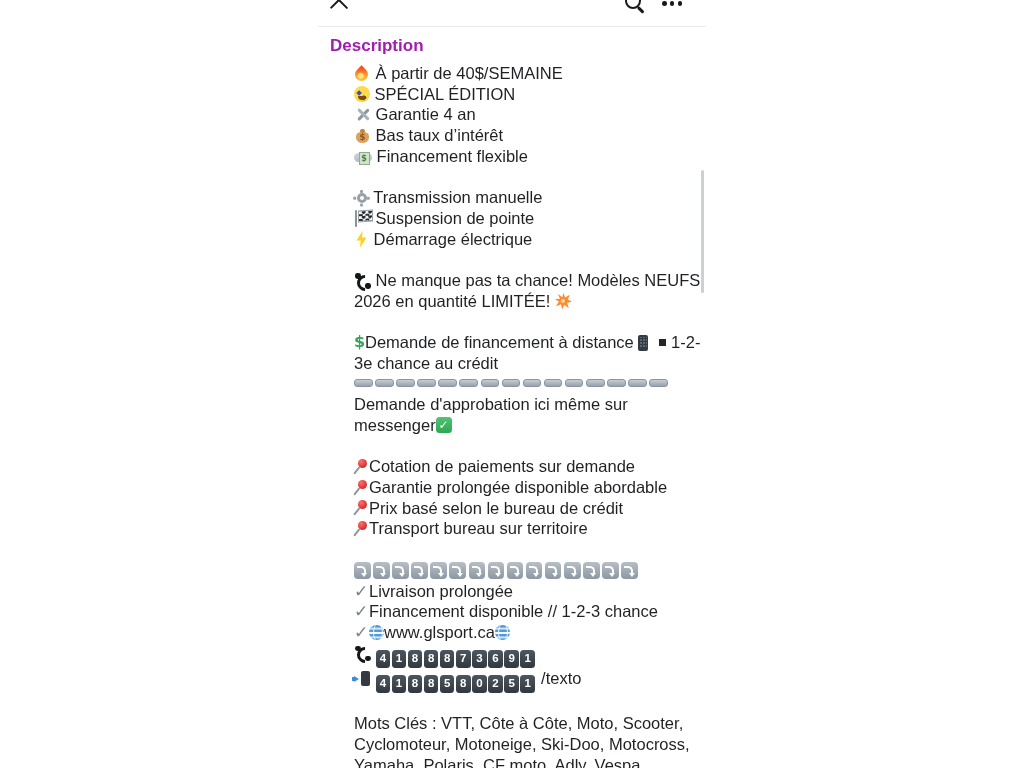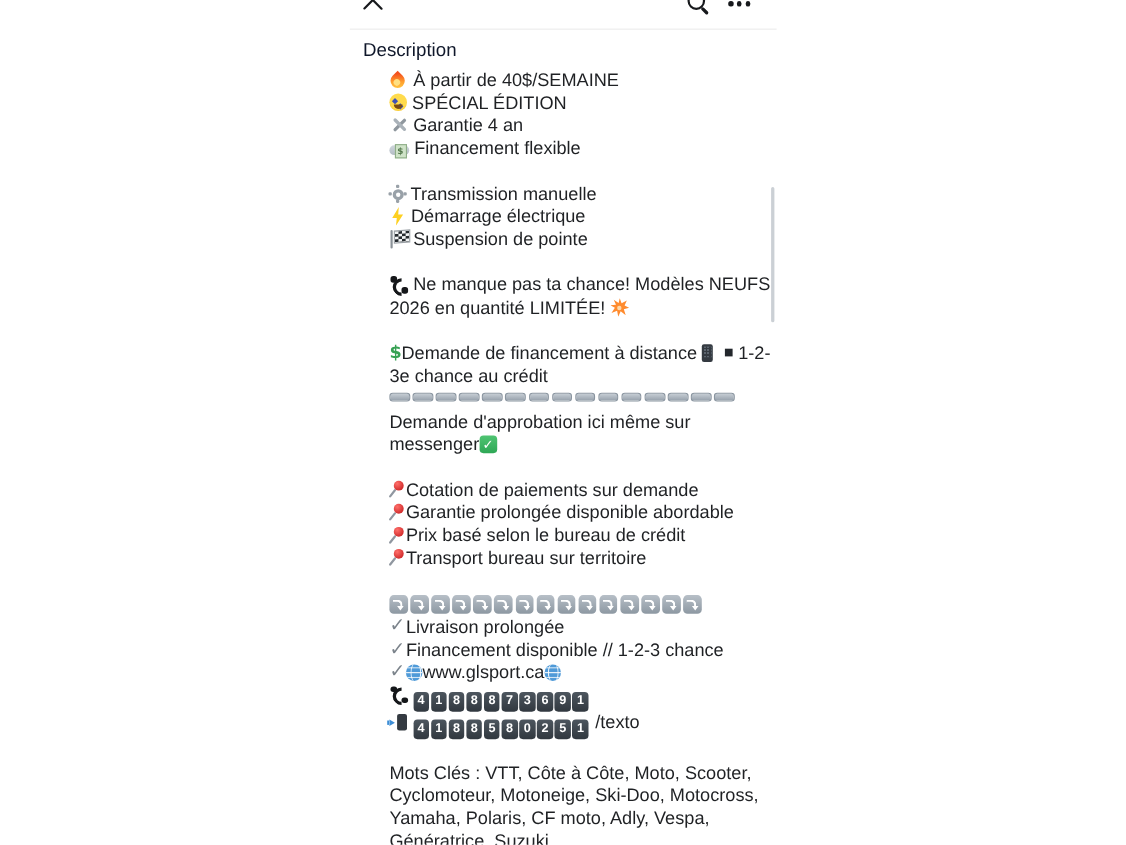--- a/index.html
+++ b/index.html
@@ -18,21 +18,21 @@
   .search-icon{position:relative;display:block;width:23px;height:23px;}
   .search-icon::before{content:"";position:absolute;left:2px;top:2px;width:12px;height:12px;border:2.6px solid #17191c;border-radius:50%;}
   .search-icon::after{content:"";position:absolute;left:16px;top:15px;width:2.8px;height:7.5px;background:#17191c;border-radius:1.5px;transform:rotate(-45deg);}
   .more-icon{display:flex;gap:3.2px;padding-top:1px;}
   .more-icon i{width:4.6px;height:4.6px;background:#17191c;border-radius:50%;display:block;}
 
   .divider{position:absolute;top:26px;left:318px;width:388px;height:1px;background:#ebebeb;}
 
   
   .content{position:absolute;left:330px;top:36px;width:376px;}
-  h1.sec-title{font-size:17px;font-weight:400;margin:0 0 7px 0;color:#0f172a;}
+  h1.sec-title{font-size:17px;font-weight:700;margin:0 0 7px 0;color:#a21caf;}
   .body .line{font-size:16.5px;line-height:20.7px;min-height:20.7px;color:#1f2124;white-space:pre-wrap;margin-left:24px;}
 
   .scrollbar{position:absolute;left:701px;top:170px;width:3px;height:123px;border-radius:2px;background:#cbd0d5;}
 
   
   .emj{display:inline-block;position:relative;width:17px;height:17px;vertical-align:-3px;}
   .keycap{display:inline-block;width:14.5px;height:17.5px;margin-right:1.6px;background:linear-gradient(#4d565f,#31383f);
     border-radius:3.5px;color:#fff;font:700 11.5px/17.5px "Liberation Sans",sans-serif;text-align:center;vertical-align:-3.5px;}
 
   .i-fire{width:13px;height:13px;margin:0 3px 0 1px;vertical-align:-1.5px;background:linear-gradient(135deg,#f4511e 15%,#ff9f2e 55%,#ffd54a);border-radius:0 50% 50% 50%;transform:rotate(45deg);}
@@ -137,25 +137,26 @@
   </header>
 
   <div class="divider"></div>
 
   <main class="content">
     <h1 class="sec-title">Description</h1>
     <div class="body">
         <div class="line"><span class="emj i-fire" title="🔥"></span><span> À partir de 40$/SEMAINE</span></div>
         <div class="line"><span class="emj i-star-struck" title="🤩"></span><span> SPÉCIAL ÉDITION</span></div>
         <div class="line"><span class="emj i-tools" title="🛠️"></span><span> Garantie 4 an</span></div>
+        <div class="line"><span class="emj i-money-bag" title="💰"></span><span> Bas taux d’intérêt</span></div>
         <div class="line"><span class="emj i-money-wings" title="💸"></span><span> Financement flexible</span></div>
         <div class="line">&nbsp;</div>
         <div class="line"><span class="emj i-gear" title="⚙️"></span><span> Transmission manuelle</span></div>
+        <div class="line"><span class="emj i-checkered-flag" title="🏁"></span><span> Suspension de pointe</span></div>
         <div class="line"><span class="emj i-zap" title="⚡"></span><span> Démarrage électrique</span></div>
-        <div class="line"><span class="emj i-checkered-flag" title="🏁"></span><span> Suspension de pointe</span></div>
         <div class="line">&nbsp;</div>
         <div class="line"><span class="emj i-phone" title="📞"></span><span> Ne manque pas ta chance! Modèles NEUFS 2026 en quantité LIMITÉE! </span><span class="emj i-collision" title="💥"></span></div>
         <div class="line">&nbsp;</div>
         <div class="line"><span class="emj i-dollar" title="💵"></span><span>Demande de financement à distance </span><span class="emj i-mobile-phone" title="📱"></span><span>  </span><span class="emj i-small-square" title="▪️"></span><span> 1-2-3e chance au crédit</span></div>
         <div class="line"><span class="emj i-minus" title="➖"></span><span class="emj i-minus" title="➖"></span><span class="emj i-minus" title="➖"></span><span class="emj i-minus" title="➖"></span><span class="emj i-minus" title="➖"></span><span class="emj i-minus" title="➖"></span><span class="emj i-minus" title="➖"></span><span class="emj i-minus" title="➖"></span><span class="emj i-minus" title="➖"></span><span class="emj i-minus" title="➖"></span><span class="emj i-minus" title="➖"></span><span class="emj i-minus" title="➖"></span><span class="emj i-minus" title="➖"></span><span class="emj i-minus" title="➖"></span><span class="emj i-minus" title="➖"></span></div>
         <div class="line"><span>Demande d'approbation ici même sur messenger</span><span class="emj i-check-green" title="✅"></span></div>
         <div class="line">&nbsp;</div>
         <div class="line"><span class="emj i-pushpin" title="📌"></span><span>Cotation de paiements sur demande</span></div>
         <div class="line"><span class="emj i-pushpin" title="📌"></span><span>Garantie prolongée disponible abordable</span></div>
         <div class="line"><span class="emj i-pushpin" title="📌"></span><span>Prix basé selon le bureau de crédit</span></div>

